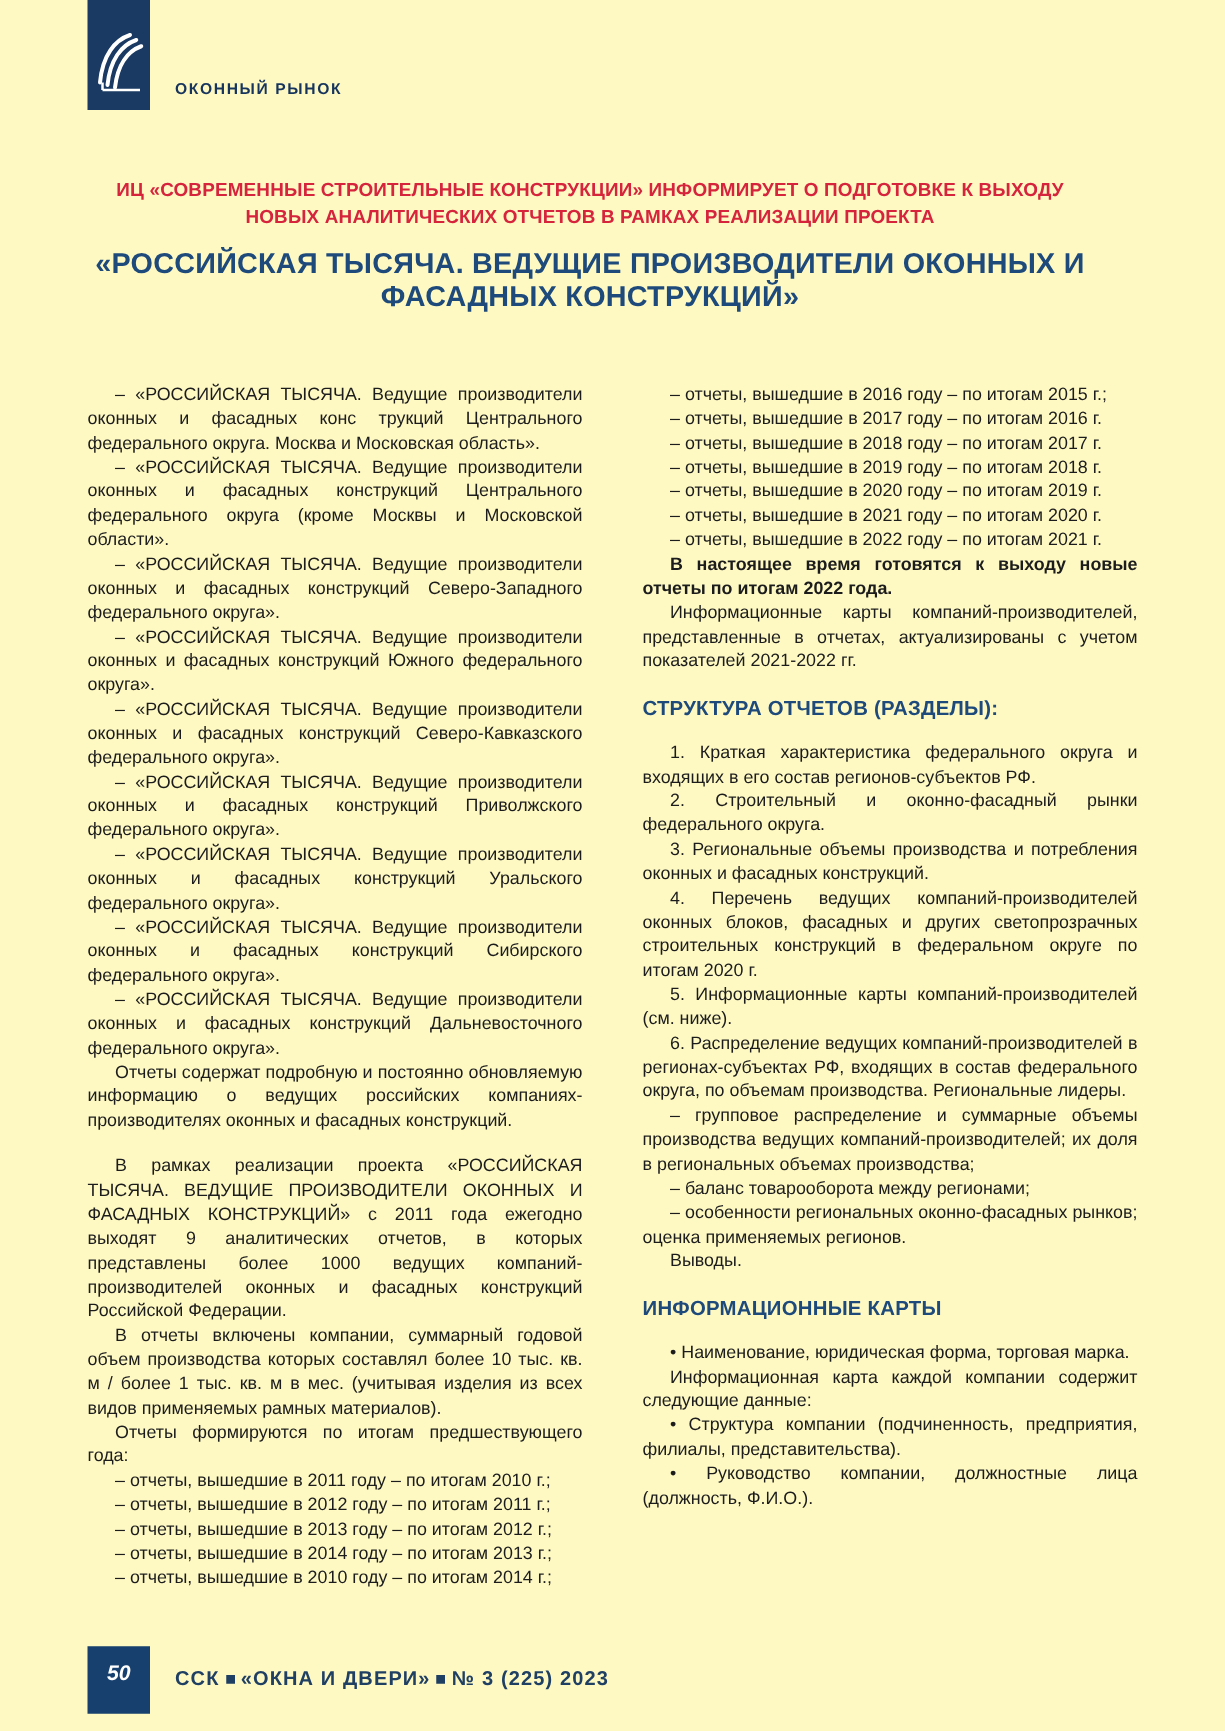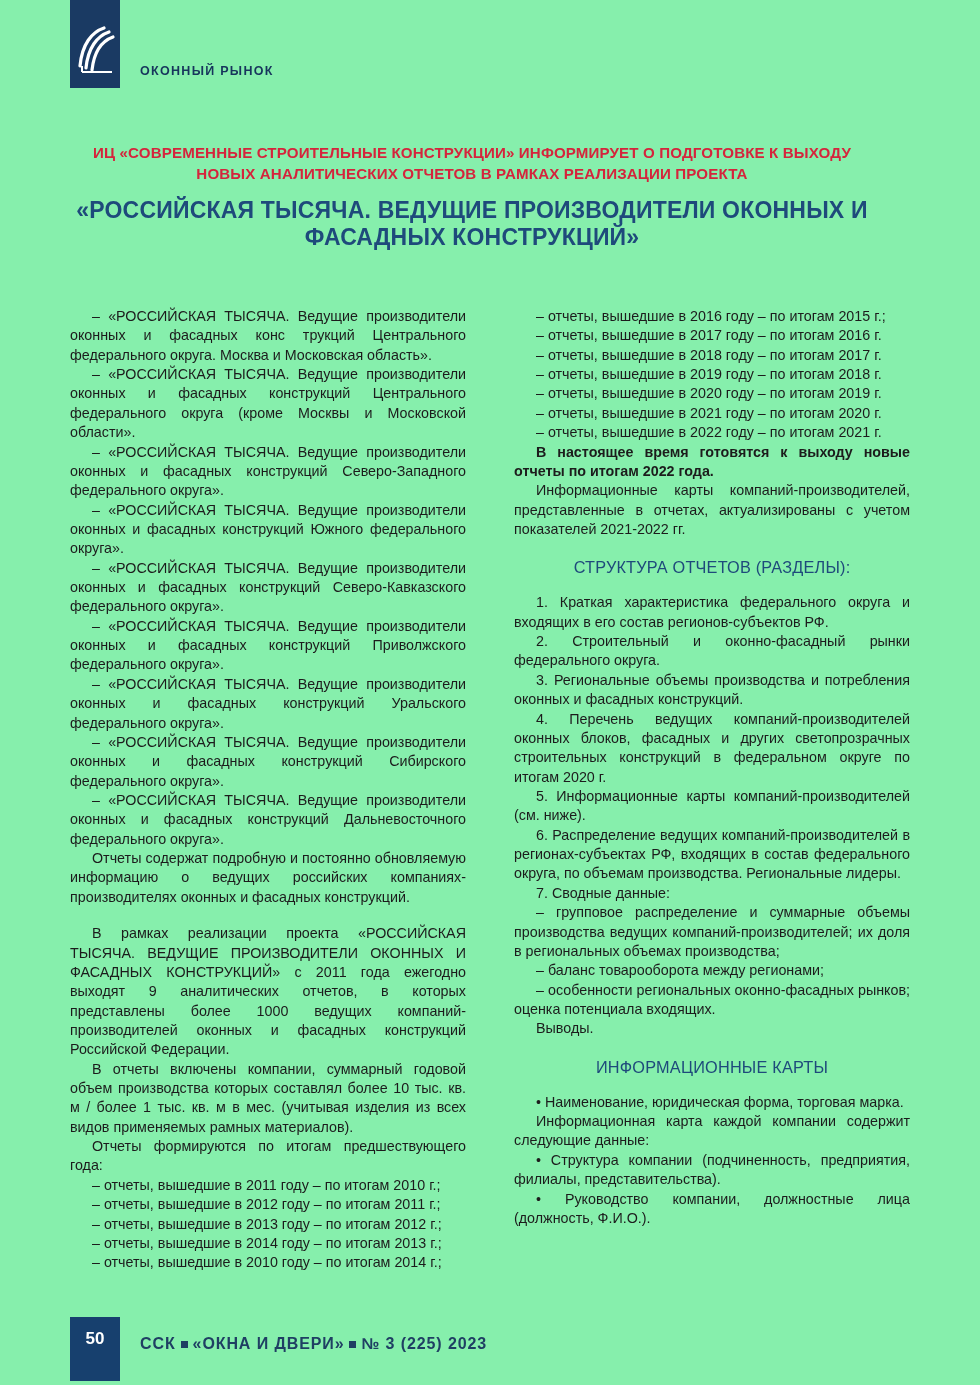--- a/index.html
+++ b/index.html
@@ -4,21 +4,21 @@
 <style>
   html, body {
     margin: 0;
     padding: 0;
     background: #ffffff;
   }
   .page {
     position: relative;
     width: 980px;
     height: 1385px;
-    background: #86efac;
+    background: #fef9c3;
     overflow: hidden;
     font-family: "Liberation Sans", sans-serif;
     color: #1a1a1a;
     box-sizing: border-box;
   }
 
   
   .header {
     position: absolute;
     left: 0;
@@ -95,43 +95,43 @@
 
   .col p {
     margin: 0;
     text-indent: 22px;
   }
   .col p.gap-before { margin-top: 17px; }
   .col p.bold { font-weight: bold; }
 
   .section-head {
     margin: 17px 0 15px 0;
-    text-align: center;
     text-indent: 0;
     font-size: 16.3px;
-    font-weight: normal;
+    font-weight: bold;
     color: #1e4a7b;
     letter-spacing: 0.2px;
   }
 
   
   .footer {
     position: absolute;
     left: 0;
     bottom: 0;
     width: 980px;
     height: 68px;
   }
   .page-num-box {
     position: absolute;
     left: 70px;
     top: 0;
     width: 50px;
-    height: 64px;
+    height: 54px;
     background: #17406e;
+    font-style: italic;
   }
   .page-num {
     position: absolute;
     left: 0;
     top: 12px;
     width: 50px;
     text-align: center;
     font-size: 17px;
     font-weight: bold;
     color: #ffffff;
@@ -211,24 +211,23 @@
     <p>Информационные карты компаний-производителей, представленные в отчетах, актуализированы с учетом показателей 2021-2022 гг.</p>
 
     <div class="section-head">СТРУКТУРА ОТЧЕТОВ (РАЗДЕЛЫ):</div>
 
     <p>1. Краткая характеристика федерального округа и входящих в его состав регионов-субъектов РФ.</p>
     <p>2. Строительный и оконно-фасадный рынки федерального округа.</p>
     <p>3. Региональные объемы производства и потребления оконных и фасадных конструкций.</p>
     <p>4. Перечень ведущих компаний-производителей оконных блоков, фасадных и других светопрозрачных строительных конструкций в федеральном округе по итогам 2020 г.</p>
     <p>5. Информационные карты компаний-производителей (см. ниже).</p>
     <p>6. Распределение ведущих компаний-производителей в регионах-субъектах РФ, входящих в состав федерального округа, по объемам производства. Региональные лидеры.</p>
-    <p>7. Сводные данные:</p>
     <p>– групповое распределение и суммарные объемы производства ведущих компаний-производителей; их доля в региональных объемах производства;</p>
     <p>– баланс товарооборота между регионами;</p>
-    <p>– особенности региональных оконно-фасадных рынков; оценка потенциала входящих.</p>
+    <p>– особенности региональных оконно-фасадных рынков; оценка применяемых регионов.</p>
     <p>Выводы.</p>
 
     <div class="section-head">ИНФОРМАЦИОННЫЕ КАРТЫ</div>
 
     <p>• Наименование, юридическая форма, торговая марка.</p>
     <p>Информационная карта каждой компании содержит следующие данные:</p>
     <p>• Структура компании (подчиненность, предприятия, филиалы, представительства).</p>
     <p>• Руководство компании, должностные лица (должность, Ф.И.О.).</p>
   </div>
 

